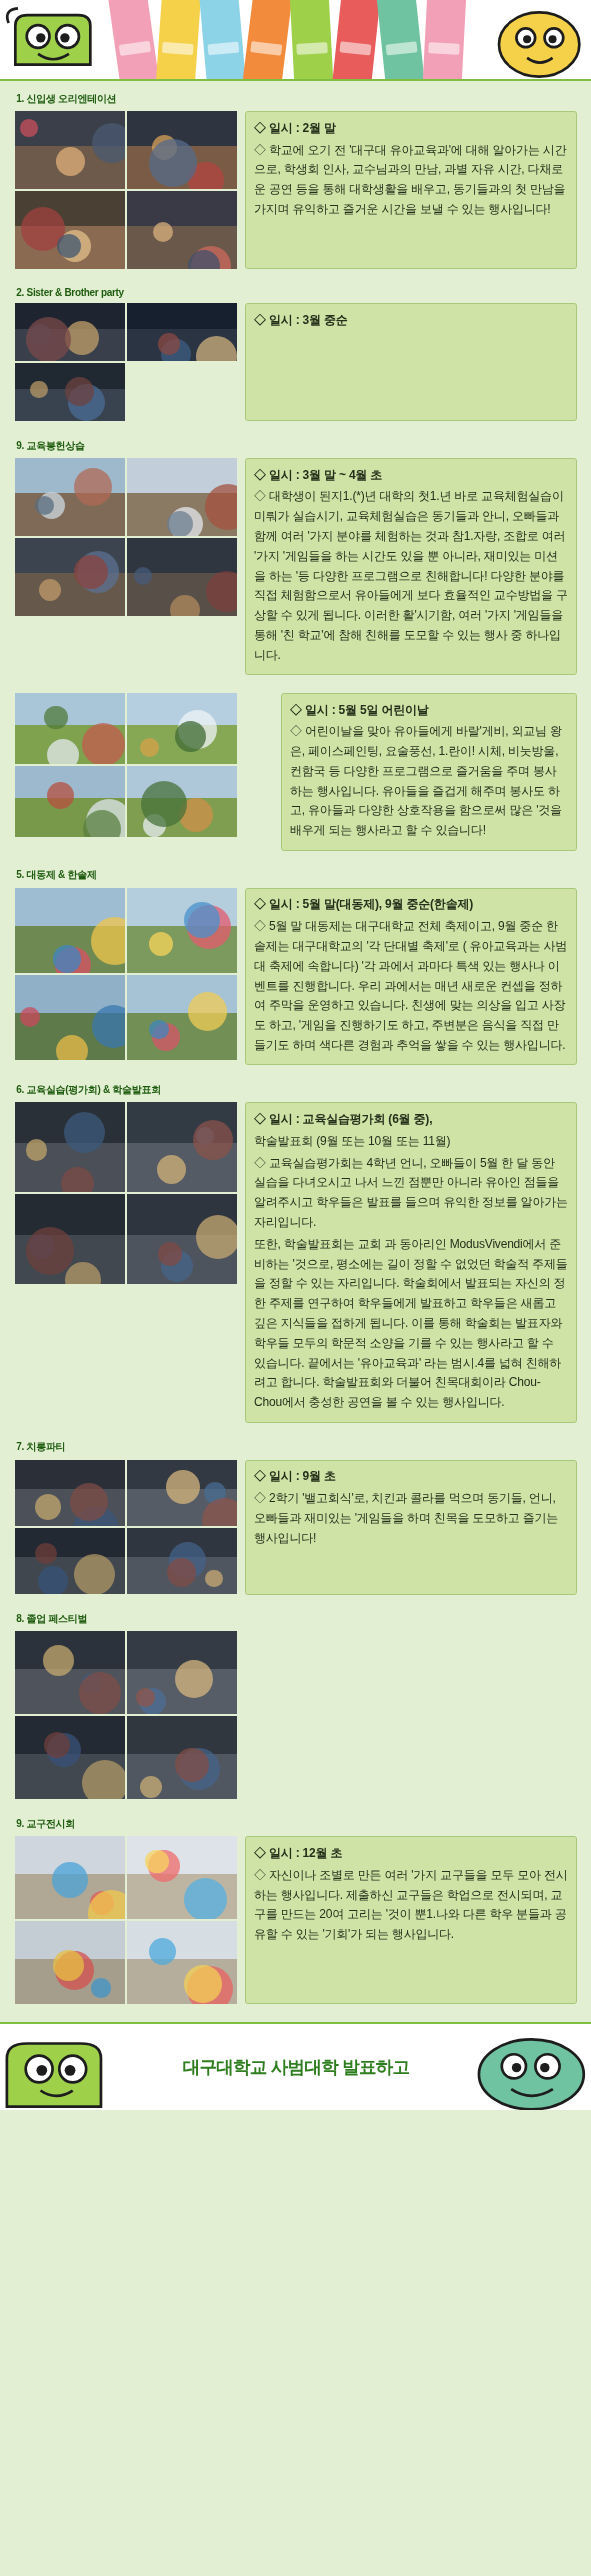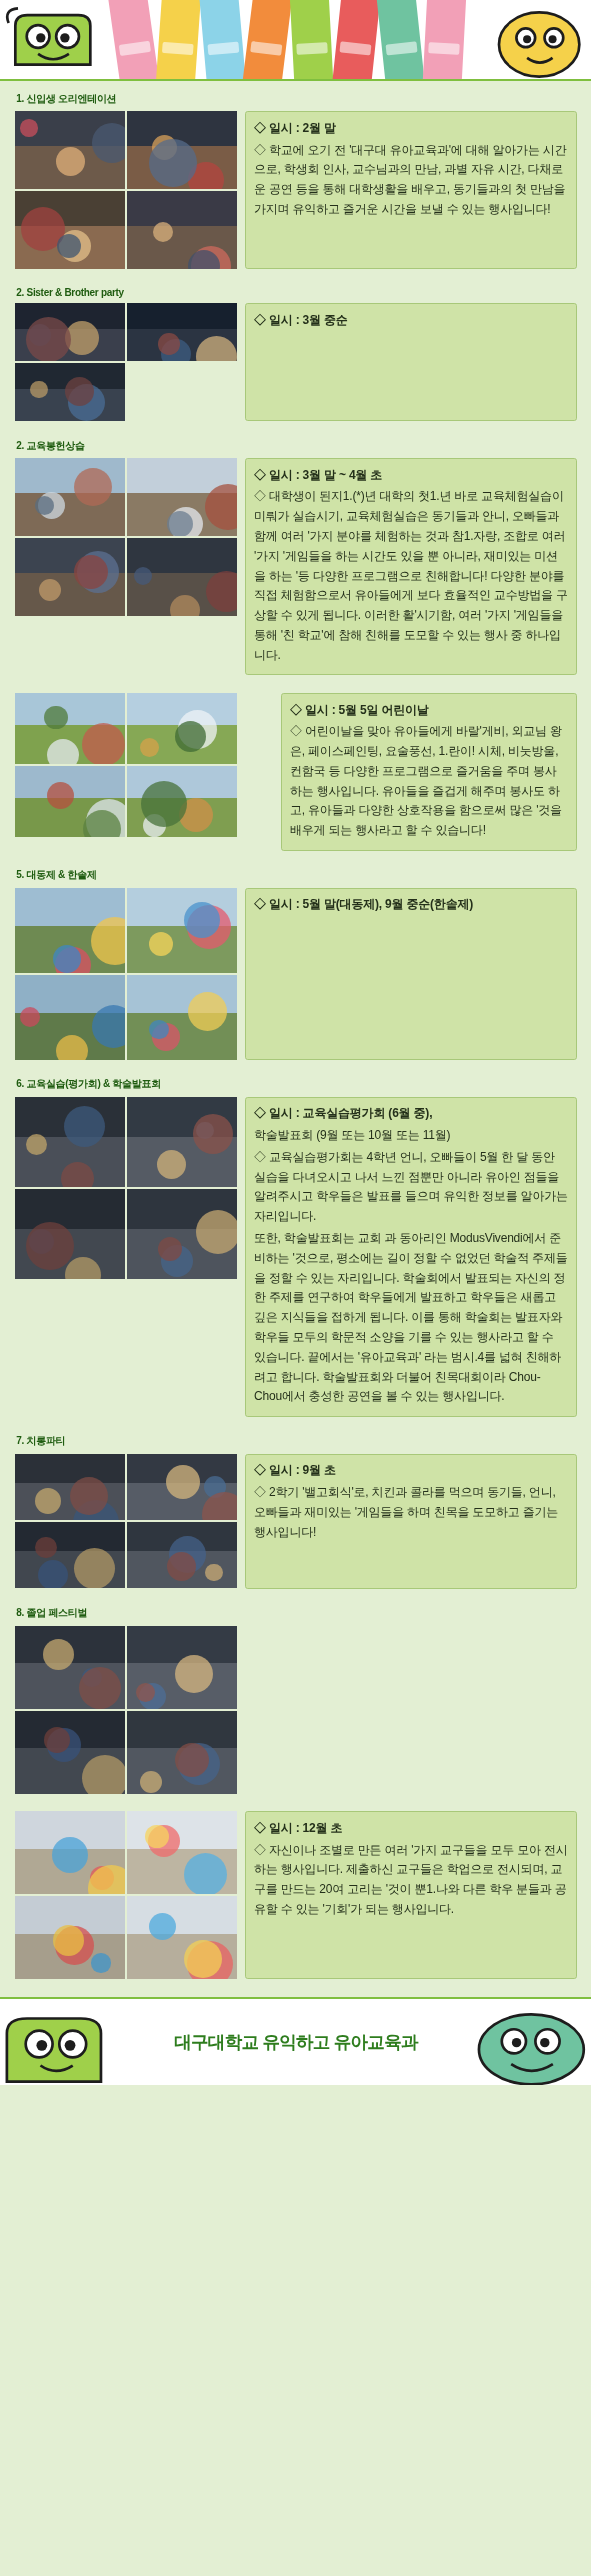--- a/index.html
+++ b/index.html
@@ -226,21 +226,21 @@
               <div class="blob" style="background: rgb(184, 154, 102); width: 17.5px; height: 17.5px; left: 15px; top: 17.5px;"></div>
               <div class="blob" style="background: rgb(110, 66, 64); width: 29px; height: 29px; left: 50px; top: 14px;"></div>
             </div>
           </div>
           <div class="note" style="min-height: 118px;">
             <p class="lead">◇ 일시 : 3월 중순</p>
           </div>
         </div>
       </div>
       <div class="section">
-        <div class="sec-title">2. 교육봉헌상습</div>
+        <div class="sec-title">9. 교육봉헌상습</div>
         <div class="sec-body">
           <div class="photo-grid" style="grid-template-columns: repeat(2, 110px);">
             <div class="photo" style="height: 78px;">
               <div class="ph-sky" style="background: rgb(159, 185, 204);"></div>
               <div class="ph-ground" style="background: rgb(126, 106, 86);"></div>
               <div class="blob" style="background: rgb(207, 217, 226); width: 27px; height: 27px; left: 23px; top: 34px;"></div>
               <div class="blob" style="background: rgb(176, 106, 86); width: 38px; height: 38px; left: 59px; top: 10px;"></div>
               <div class="blob" style="background: rgb(90, 110, 128); width: 19px; height: 19px; left: 20px; top: 38px;"></div>
             </div>
             <div class="photo" style="height: 78px;">
@@ -337,20 +337,21 @@
             <div class="photo" style="height: 85px;">
               <div class="ph-sky" style="background: rgb(166, 195, 214);"></div>
               <div class="ph-ground" style="background: rgb(114, 143, 86);"></div>
               <div class="blob" style="background: rgb(216, 84, 104); width: 28px; height: 28px; left: 25px; top: 48px;"></div>
               <div class="blob" style="background: rgb(240, 204, 86); width: 39px; height: 39px; left: 61px; top: 17.5px;"></div>
               <div class="blob" style="background: rgb(66, 134, 189); width: 19.5px; height: 19.5px; left: 22px; top: 45px;"></div>
             </div>
           </div>
           <div class="note" style="min-height: 172px;">
             <p class="lead">◇ 일시 : 5월 말(대동제), 9월 중순(한솥제)</p>
+            <p>◇ 5월 말 대동제는 대구대학교 전체 축제이고, 9월 중순 한솥제는 대구대학교의 '각 단대별 축제'로 ( 유아교육과는 사범대 축제에 속합니다) '각 과에서 과마다 특색 있는 행사나 이벤트를 진행합니다. 우리 과에서는 매년 새로운 컨셉을 정하여 주막을 운영하고 있습니다. 친생에 맞는 의상을 입고 사장도 하고, '게임을 진행하기도 하고, 주변분은 음식을 직접 만들기도 하며 색다른 경험과 추억을 쌓을 수 있는 행사입니다.</p>
           </div>
         </div>
       </div>
       <div class="section">
         <div class="sec-title">6. 교육실습(평가회) &amp; 학술발표회</div>
         <div class="sec-body">
           <div class="photo-grid" style="grid-template-columns: repeat(2, 110px);">
             <div class="photo" style="height: 90px;">
               <div class="ph-sky" style="background: rgb(42, 48, 56);"></div>
               <div class="ph-ground" style="background: rgb(74, 79, 88);"></div>
@@ -456,20 +457,21 @@
               <div class="ph-sky" style="background: rgb(48, 55, 63);"></div>
               <div class="ph-ground" style="background: rgb(81, 87, 96);"></div>
               <div class="blob" style="background: rgb(69, 99, 137); width: 42px; height: 42px; left: 51px; top: 32px;"></div>
               <div class="blob" style="background: rgb(203, 173, 118); width: 22px; height: 22px; left: 12.8px; top: 60px;"></div>
               <div class="blob" style="background: rgb(129, 77, 71); width: 34px; height: 34px; left: 48px; top: 32px;"></div>
             </div>
           </div>
         </div>
       </div>
       <div class="section">
+        <div class="sec-title">9. 교구전시회</div>
         <div class="sec-body">
           <div class="photo-grid" style="grid-template-columns: repeat(2, 110px);">
             <div class="photo" style="height: 83px;">
               <div class="ph-sky" style="background: rgb(207, 214, 221);"></div>
               <div class="ph-ground" style="background: rgb(176, 168, 148);"></div>
               <div class="blob" style="background: rgb(226, 90, 90); width: 24px; height: 24px; left: 75px; top: 55px;"></div>
               <div class="blob" style="background: rgb(74, 163, 216); width: 36px; height: 36px; left: 37px; top: 26px;"></div>
               <div class="blob" style="background: rgb(242, 201, 76); width: 47px; height: 47px; left: 73px; top: 54px;"></div>
             </div>
             <div class="photo" style="height: 83px;">
@@ -505,21 +507,21 @@
   <div class="footer">
     <svg class="foot-doodle-left" viewBox="0 0 190 125">
       <path d="M10 120 L10 48 Q10 26 40 26 L120 26 Q150 26 150 48 L150 120 Z" fill="#9fd04a" stroke="#1d1d1d" stroke-width="4"></path>
       <circle cx="58" cy="64" r="20" fill="#ffffff" stroke="#1d1d1d" stroke-width="4"></circle>
       <circle cx="108" cy="64" r="20" fill="#ffffff" stroke="#1d1d1d" stroke-width="4"></circle>
       <circle cx="62" cy="66" r="8" fill="#1d1d1d"></circle>
       <circle cx="104" cy="66" r="8" fill="#1d1d1d"></circle>
       <path d="M60 96 Q83 112 108 96" stroke="#1d1d1d" stroke-width="4" fill="none"></path>
     </svg>
 
-    <div class="footer-title">대구대학교 유익하고 유아교육과</div>
+    <div class="footer-title">대구대학교 사범대학 발표하고</div>
 
     <svg class="foot-doodle-right" viewBox="0 0 190 125">
       <ellipse cx="100" cy="72" rx="78" ry="52" fill="#6fc3a0" stroke="#1d1d1d" stroke-width="4"></ellipse>
       <circle cx="74" cy="60" r="18" fill="#ffffff" stroke="#1d1d1d" stroke-width="4"></circle>
       <circle cx="124" cy="60" r="18" fill="#ffffff" stroke="#1d1d1d" stroke-width="4"></circle>
       <circle cx="78" cy="62" r="7" fill="#1d1d1d"></circle>
       <circle cx="120" cy="62" r="7" fill="#1d1d1d"></circle>
       <path d="M70 94 Q100 114 132 94" stroke="#1d1d1d" stroke-width="4" fill="none"></path>
     </svg>
   </div>

